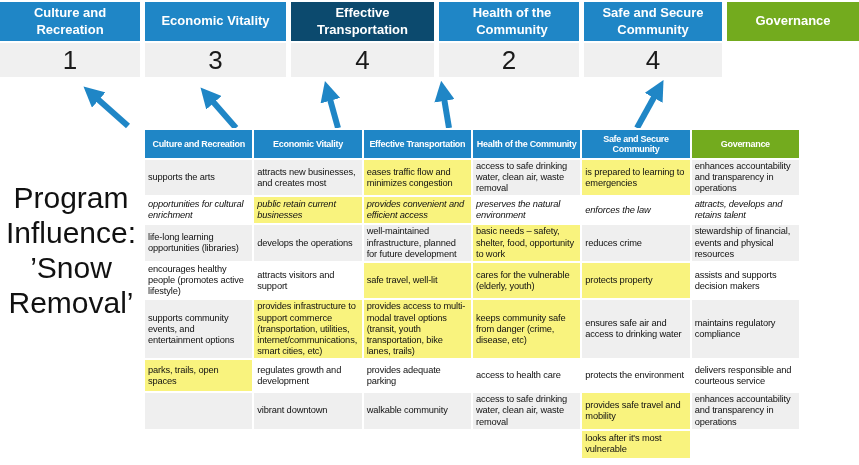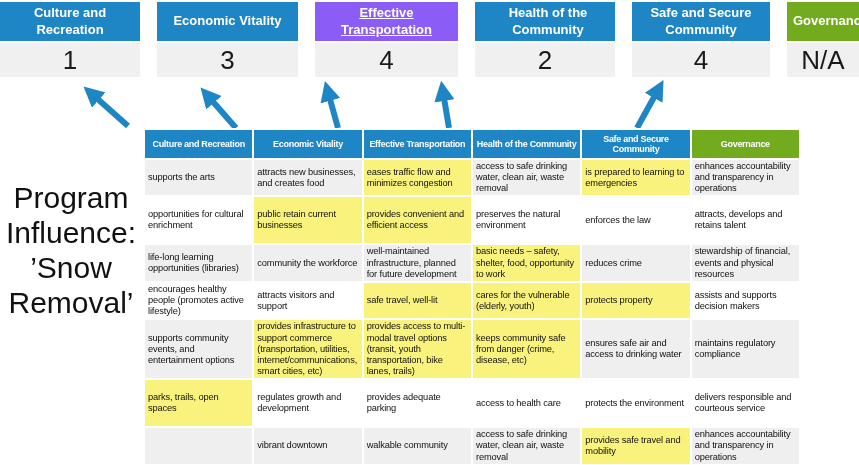--- a/index.html
+++ b/index.html
@@ -1,21 +1,21 @@
 <!DOCTYPE html>
 <html style="--blue: #1F86C6; --green: #73AB1E; --hl: #F9F37E; --band: #EFEFEF; --score-bg: #F0F0F0;"><head>
 <meta charset="utf-8">
 <style>
   html,body{margin:0;padding:0;background:#ffffff;}
   body{width:859px;height:465px;font-family:"Liberation Sans",sans-serif;-webkit-font-smoothing:antialiased;}
   .stage{position:relative;width:859px;height:465px;background:#fff;overflow:hidden;}
 
   
   .top-summary{position:absolute;left:0;top:2px;width:859px;}
-  .top-row{display:grid;grid-template-columns:140px 141px 143px 140px 138px 1fr;gap:17px;}
+  .top-row{display:grid;grid-template-columns:140px 141px 143px 140px 138px 1fr;gap:5px;}
   .top-row.scores{margin-top:2px;}
   .hdr-cell{height:39px;display:flex;align-items:center;justify-content:center;text-align:center;
             color:#fff;font-weight:bold;font-size:13px;line-height:1.3;padding:0 6px;box-sizing:border-box;}
   .score-cell{height:34px;display:flex;align-items:center;justify-content:center;
               background:var(--score-bg);font-size:26px;color:#1a1a1a;}
 
   
   .arrows{position:absolute;left:0;top:78px;width:859px;height:52px;}
 
   
@@ -37,35 +37,34 @@
 </head>
 <body>
 
 <div class="stage">
 
   <div class="top-summary">
     <div class="top-row headers" id="top-headers">
         <div class="hdr-cell" style="background: rgb(31, 134, 198); white-space: pre-line;">Culture and
 Recreation</div>
         <div class="hdr-cell" style="background: rgb(31, 134, 198); white-space: pre-line;">Economic Vitality</div>
-        <div class="hdr-cell" style="background: #8b5cf6; white-space: pre-line; text-decoration: underline;">Effective
+        <div class="hdr-cell" style="background: #0c4a6e; white-space: pre-line;">Effective
 Transportation</div>
         <div class="hdr-cell" style="background: rgb(31, 134, 198); white-space: pre-line; padding-left: 12px;">Health of the
 Community</div>
         <div class="hdr-cell" style="background: rgb(31, 134, 198); white-space: pre-line;">Safe and Secure
 Community</div>
         <div class="hdr-cell" style="background: rgb(115, 171, 30); white-space: pre-line;">Governance</div>
       </div>
     <div class="top-row scores" id="top-scores">
         <div class="score-cell">1</div>
         <div class="score-cell">3</div>
         <div class="score-cell">4</div>
         <div class="score-cell">2</div>
         <div class="score-cell">4</div>
-        <div class="score-cell">N/A</div>
       </div>
   </div>
 
   <svg class="arrows" viewBox="0 0 859 52">
     <defs>
       <marker id="ah" markerWidth="3.4" markerHeight="3.4" refX="1.5" refY="1.7" orient="auto">
         <path d="M0,0 L3.4,1.7 L0,3.4 z" class="arrow-fill" fill="#1F86C6"></path>
       </marker>
     </defs>
     <line x1="128" y1="48" x2="92" y2="16" class="arrow-line" marker-end="url(#ah)" stroke="#1F86C6" stroke-width="6"></line>
@@ -85,37 +84,37 @@
           <th style="white-space: pre-line;">Effective Transportation</th>
           <th style="white-space: pre-line;">Health of the Community</th>
           <th style="white-space: pre-line;">Safe and Secure
 Community</th>
           <th class="gov" style="white-space: pre-line;">Governance</th>
         </tr>
       </thead>
     <tbody id="matrix-body">
         <tr class="band" style="height: 37px;">
           <td>supports the arts</td>
-          <td>attracts new businesses, and creates food</td>
+          <td>attracts new businesses, and creates most</td>
           <td class="hl">eases traffic flow and minimizes congestion</td>
           <td>access to safe drinking water, clean air, waste removal</td>
           <td class="hl">is prepared to learning to emergencies</td>
           <td>enhances accountability and transparency in operations</td>
         </tr>
-        <tr style="height: 48px;">
+        <tr style="height: 28px; font-style: italic;">
           <td>opportunities for cultural enrichment</td>
           <td class="hl">public retain current businesses</td>
           <td class="hl">provides convenient and efficient access</td>
           <td>preserves the natural environment</td>
           <td>enforces the law</td>
           <td>attracts, develops and retains talent</td>
         </tr>
         <tr class="band" style="height: 36px;">
           <td>life-long learning opportunities (libraries)</td>
-          <td>community the workforce</td>
+          <td>develops the operations</td>
           <td>well-maintained infrastructure, planned for future development</td>
           <td class="hl">basic needs – safety, shelter, food, opportunity to work</td>
           <td>reduces crime</td>
           <td>stewardship of financial, events and physical resources</td>
         </tr>
         <tr style="height: 33px;">
           <td>encourages healthy people (promotes active lifestyle)</td>
           <td>attracts visitors and support</td>
           <td class="hl">safe travel, well-lit</td>
           <td class="hl">cares for the vulnerable (elderly, youth)</td>
@@ -123,21 +122,21 @@
           <td>assists and supports decision makers</td>
         </tr>
         <tr class="band" style="height: 54px;">
           <td>supports community events, and entertainment options</td>
           <td class="hl">provides infrastructure to support commerce (transportation, utilities, internet/communications, smart cities, etc)</td>
           <td class="hl">provides access to multi-modal travel options (transit, youth transportation, bike lanes, trails)</td>
           <td class="hl">keeps community safe from danger (crime, disease, etc)</td>
           <td>ensures safe air and access to drinking water</td>
           <td>maintains regulatory compliance</td>
         </tr>
-        <tr style="height: 48px;">
+        <tr style="height: 33px;">
           <td class="hl">parks, trails, open spaces</td>
           <td>regulates growth and development</td>
           <td>provides adequate parking</td>
           <td>access to health care</td>
           <td>protects the environment</td>
           <td>delivers responsible and courteous service</td>
         </tr>
         <tr class="band" style="height: 37px;">
           <td></td>
           <td>vibrant downtown</td>

